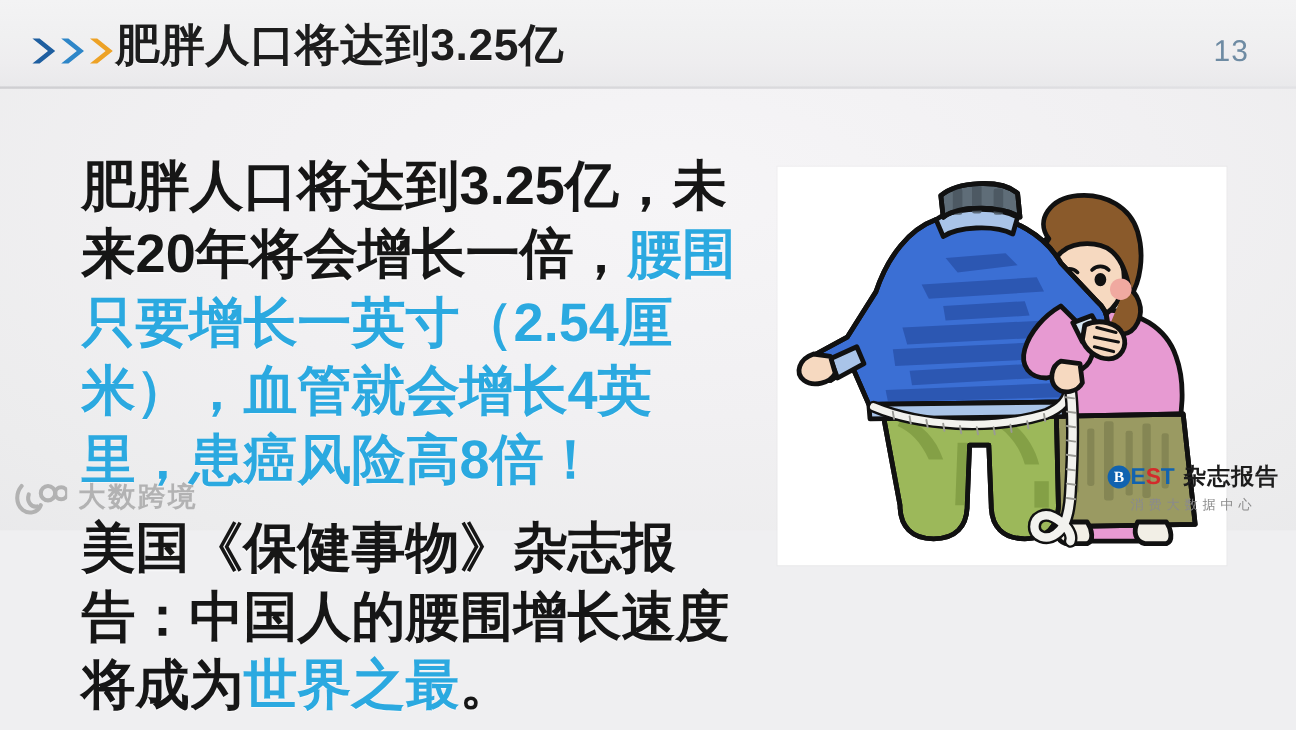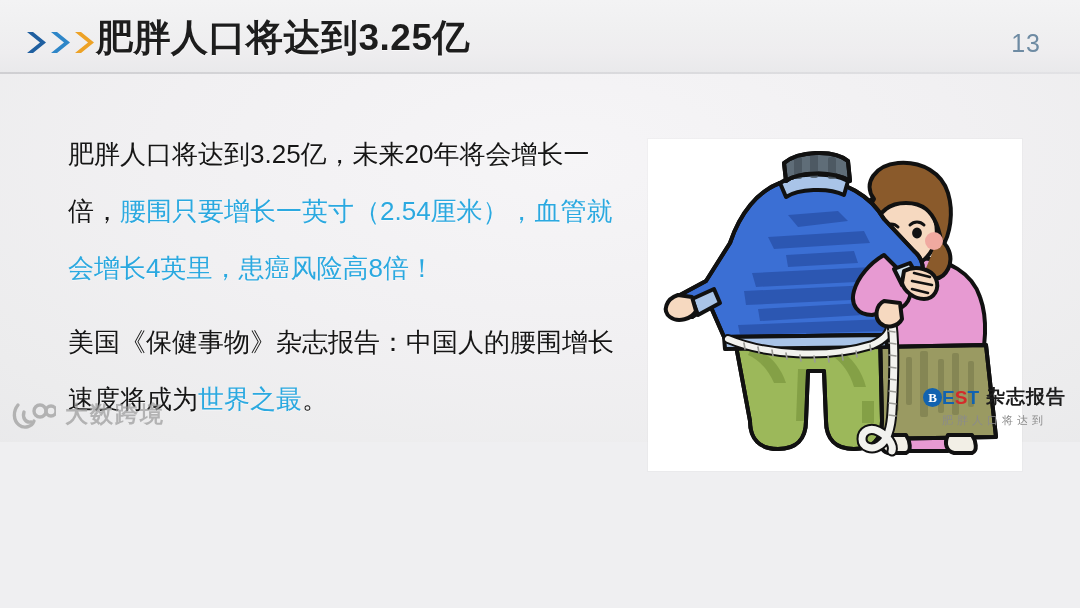--- a/index.html
+++ b/index.html
@@ -38,21 +38,21 @@
   .page-num{
     position:absolute;right:39px;top:28px;
     font-size:25px;line-height:30px;color:#6e8ba3;
     font-weight:400;letter-spacing:1px;
   }
   
   .body-text{
     position:absolute;left:68px;top:126px;width:555px;
   }
   .para{
-    font-size:26px;line-height:57px;font-weight:normal;
+    font-size:45px;line-height:57px;font-weight:bold;
     color:#161616;letter-spacing:0px;
     text-shadow:0 1px 0 rgba(255,255,255,.5);
   }
   .para.p2{margin-top:17px;}
   .hl{color:#2ba9e0;}
   
   .figure{
     position:absolute;left:648px;top:139px;width:374px;height:332px;
     background:#ffffff;
     box-shadow:0 0 0 1px rgba(0,0,0,.02);
@@ -265,21 +265,21 @@
   <div class="brand">
     <div class="brand-row">
       <div class="brand-mark">
         <span class="b-circle">B</span>
         <span class="b-e">E</span>
         <span class="b-s">S</span>
         <span class="b-t">T</span>
       </div>
       <span class="brand-cn">杂志报告</span>
     </div>
-    <div class="brand-tag">肥胖人口将达到</div>
+    <div class="brand-tag">消费大数据中心</div>
   </div>
 
   <div class="watermark">
     <svg width="46" height="30" viewBox="0 0 46 30">
       <g fill="none" stroke="#9d9d9d" stroke-width="3.4" stroke-linecap="round">
         <path d="M8 5 C3 11 3 20 9 25 C14 29 22 27 24 21"></path>
         <path d="M14 12 C12 18 16 23 21 22"></path>
       </g>
       <circle cx="30" cy="11" r="6" fill="none" stroke="#9d9d9d" stroke-width="3.4"></circle>
       <circle cx="41" cy="11" r="5" fill="none" stroke="#9d9d9d" stroke-width="3.4"></circle>

